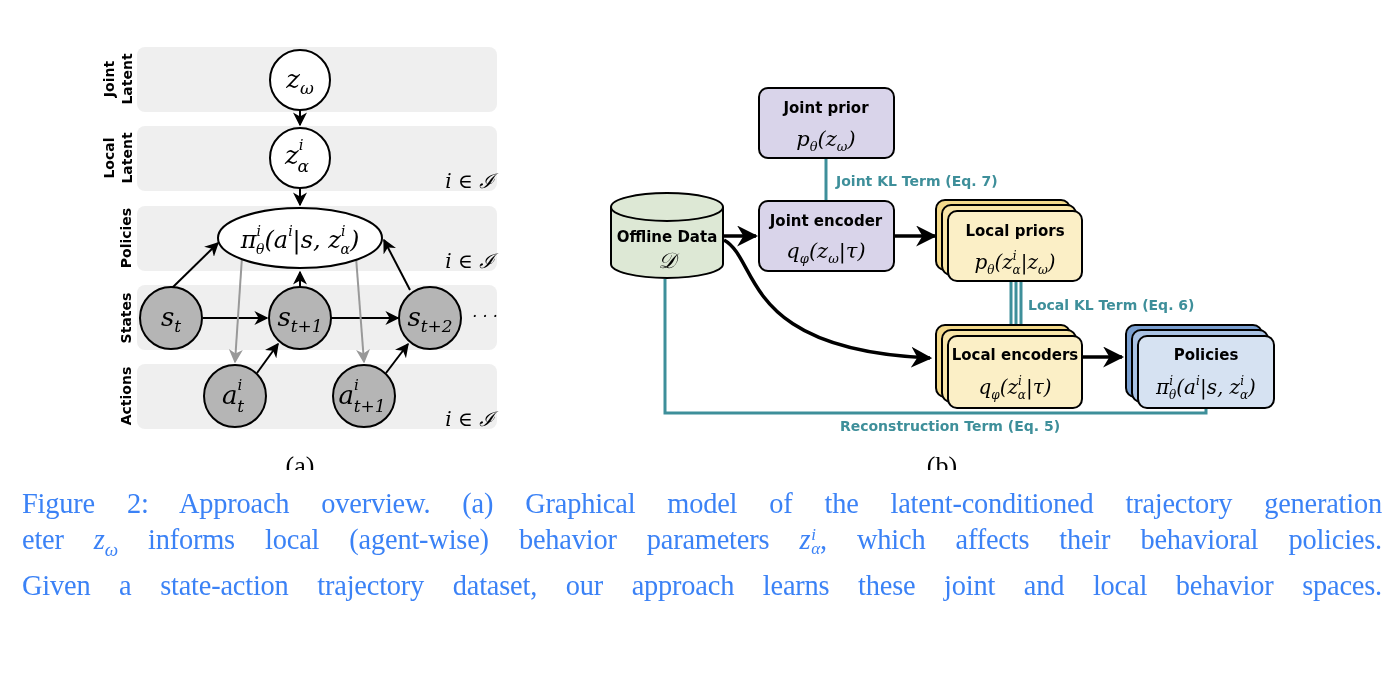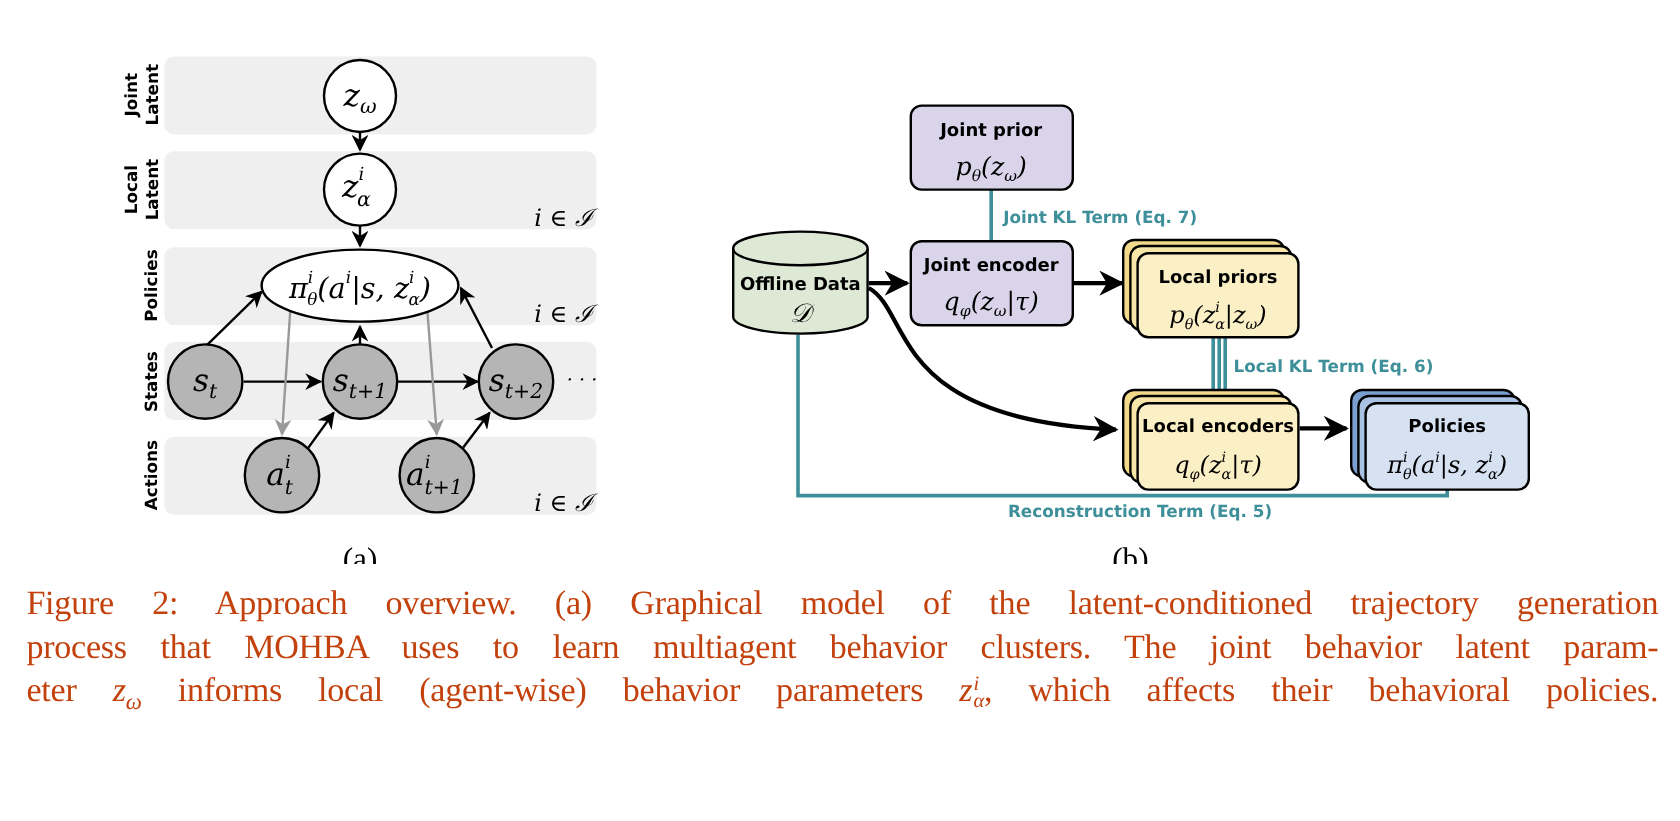--- a/index.html
+++ b/index.html
@@ -2,21 +2,21 @@
 <html><head>
 <meta charset="utf-8">
 <style>
   html, body { margin:0; padding:0; background:#ffffff; }
   body { width:1400px; height:684px; position:relative; overflow:hidden; }
   #fig { position:absolute; left:0; top:0; width:1400px; height:470px; }
   .math { font-family:"DejaVu Serif", serif; font-style:italic; }
   .sans { font-family:"DejaVu Sans", sans-serif; }
   .caption {
     position:absolute; left:22px; top:486px; width:1360px;
-    font-family:"Liberation Serif", serif; font-size:28.4px; line-height:36px; color:#c2410c;
+    font-family:"Liberation Serif", serif; font-size:28.4px; line-height:36px; color:#3b82f6;
     text-align:justify; letter-spacing:-0.2px;
   }
   .caption .line { display:block; white-space:nowrap; text-align-last:justify; }
   .caption .line.last { text-align-last:left; }
   .caption i { font-style:italic; }
   .subl { font-family:"Liberation Serif", serif; font-size:26px; fill:#000; }
 </style>
 </head>
 <body>
 
@@ -163,15 +163,15 @@
 
     <text class="sans" font-weight="bold" font-size="14" fill="#3e8f9a" x="950" y="431" text-anchor="middle">Reconstruction Term (Eq. 5)</text>
   </g>
 
   <text class="subl" x="300" y="474" text-anchor="middle">(a)</text>
   <text class="subl" x="942" y="474" text-anchor="middle">(b)</text>
 </svg>
 
 <div class="caption">
   <span class="line">Figure 2: Approach overview. (a) Graphical model of the latent-conditioned trajectory generation</span>
-  <span class="line">process that MOHBA uses to learn multiagent behavior clusters. The joint behavior latent param-</span>
   <span class="line"><span>eter </span><i>z</i><sub style="font-style:italic;font-size:19px">ω</sub><span> informs local (agent-wise) behavior parameters </span><i>z</i><span style="display:inline-block;vertical-align:middle;line-height:14px;font-size:17px;font-style:italic;margin-left:1px"><span style="display:block">i</span><span style="display:block">α</span></span><span>, which affects their behavioral policies.</span></span>
+  <span class="line">Given a state-action trajectory dataset, our approach learns these joint and local behavior spaces.</span>
 </div>
 
 </body></html>

